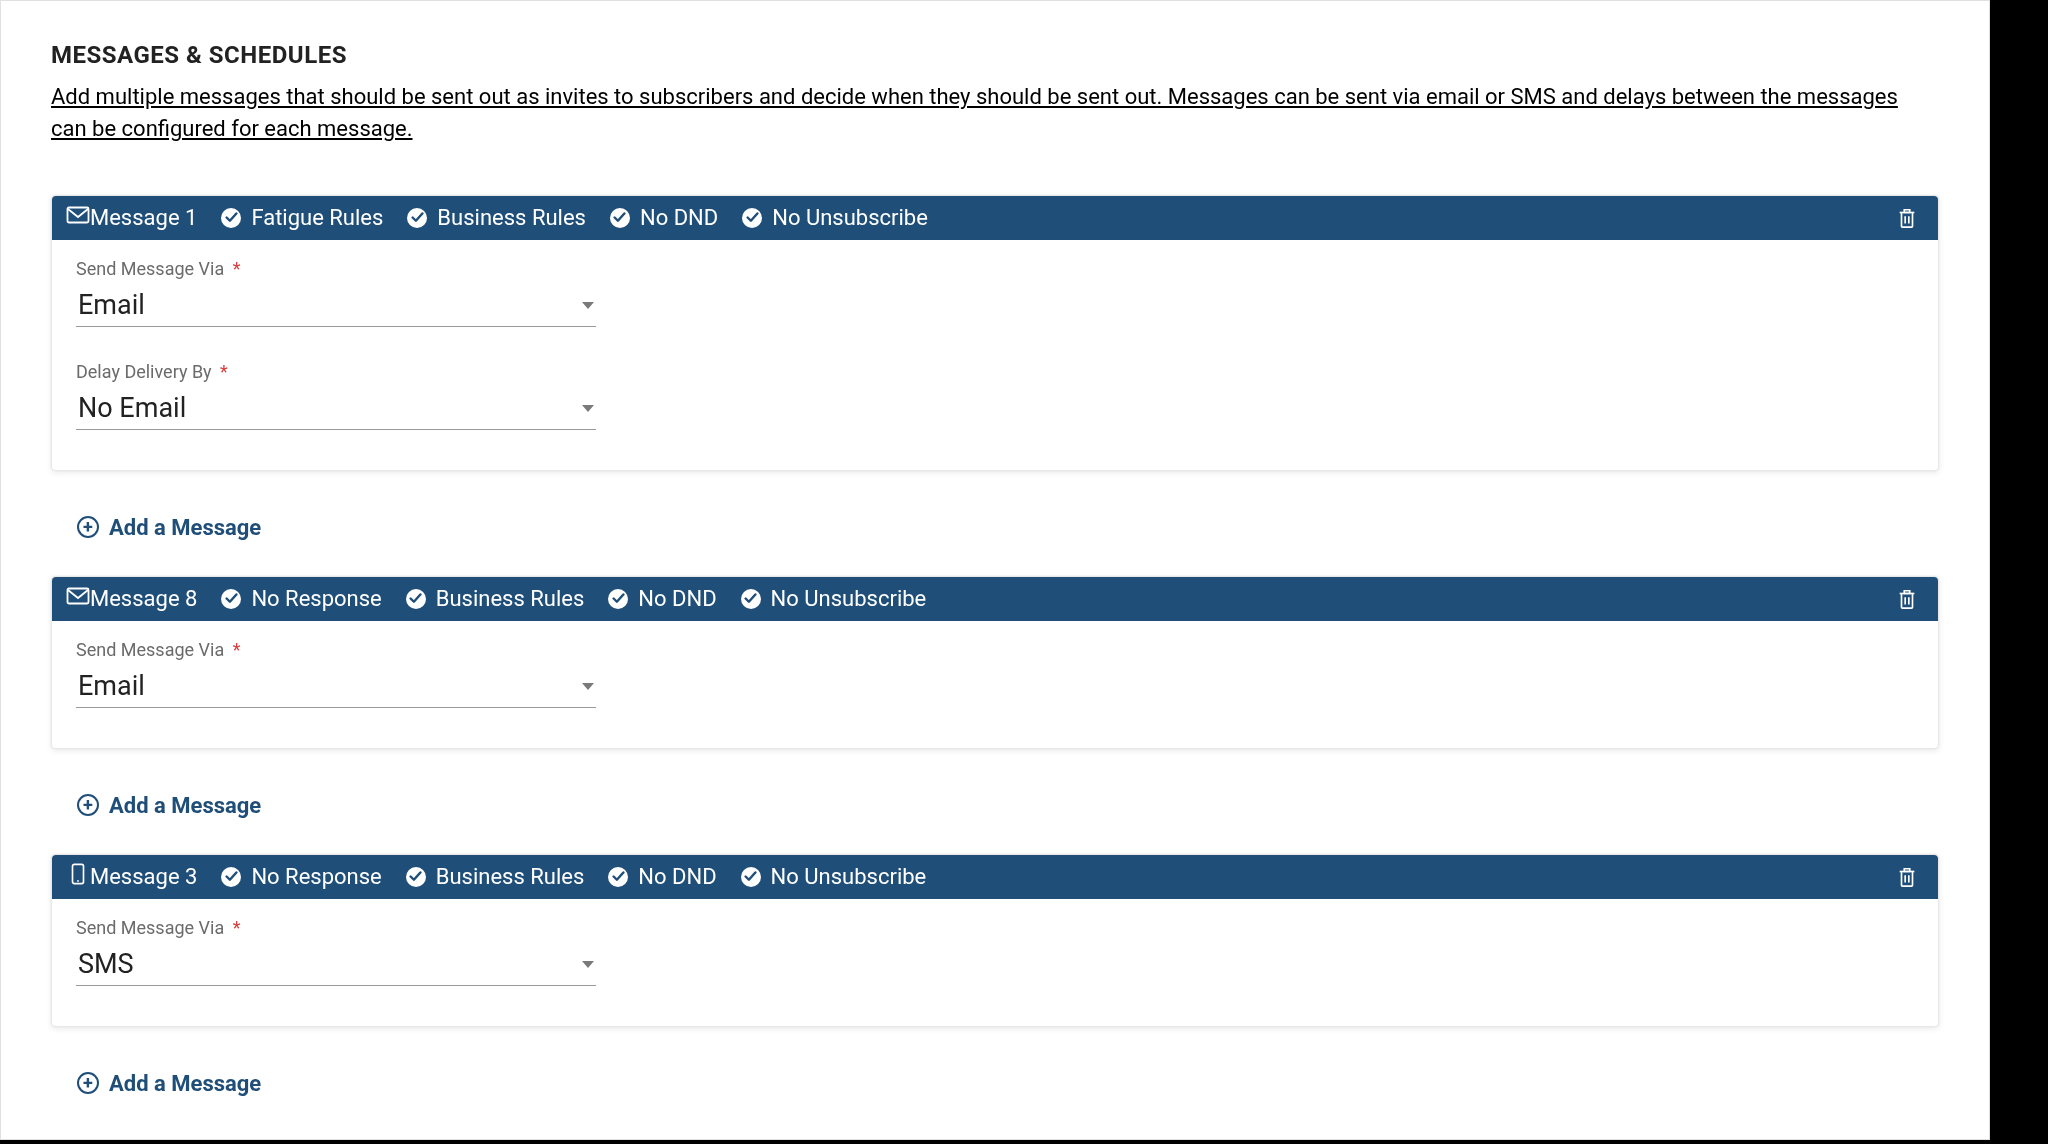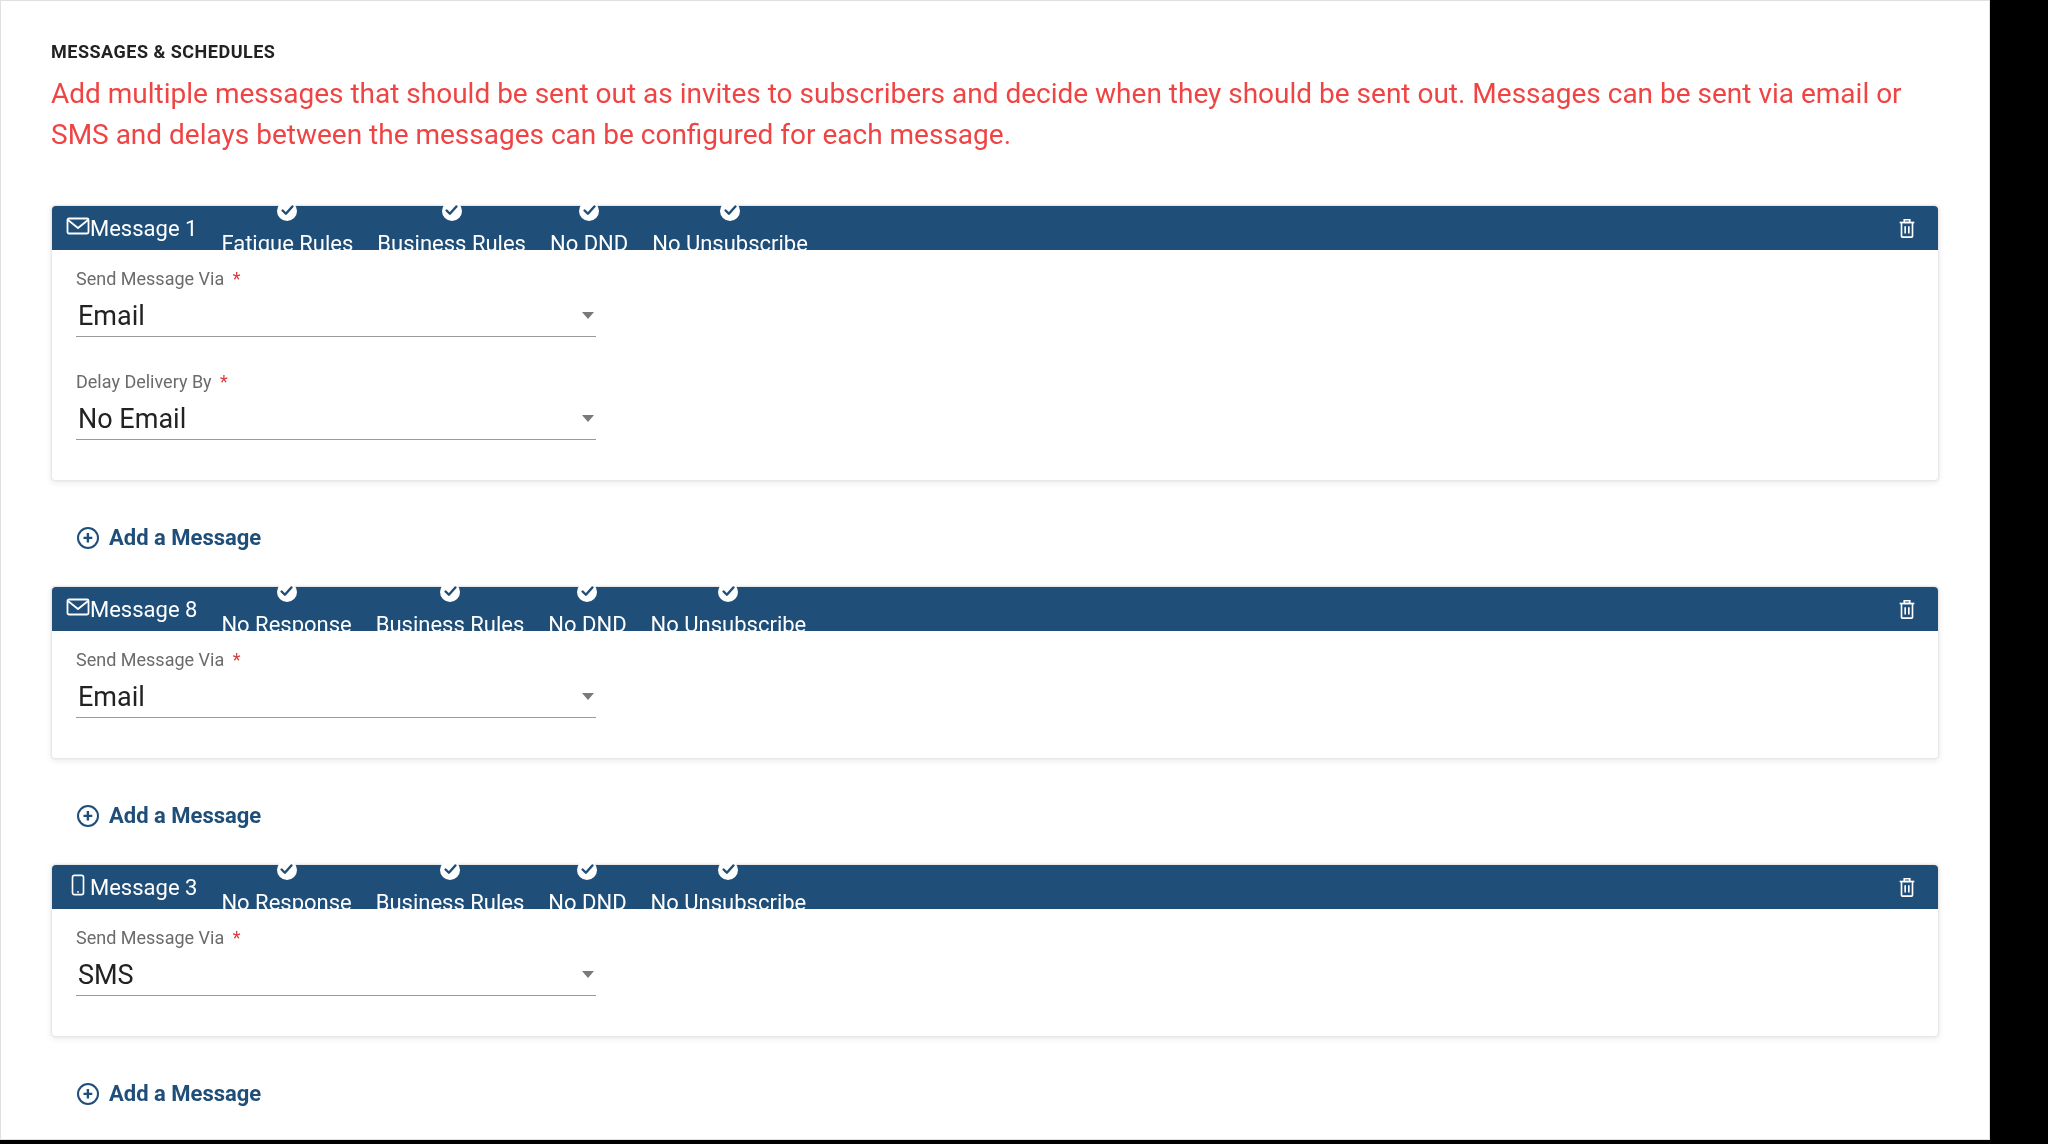--- a/index.html
+++ b/index.html
@@ -13,32 +13,33 @@
   }
   .outer {
     background: #fff;
     width: 1990px;
     height: 1140px;
     border: 1px solid #e0e0e0;
     padding: 30px 50px 40px 50px;
     overflow: hidden;
   }
   .section-title {
-    font-size: 18px;
+    font-size: 24px;
     font-weight: 700;
     color: #222;
     margin: 10px 0 12px 0;
     letter-spacing: 0.5px;
   }
   .section-desc {
-    font-size: 28px;
-    color: #ef4444;
+    font-size: 22px;
+    color: #000000;
     line-height: 1.45;
     margin: 0 0 50px 0;
     max-width: 1860px;
+    text-decoration: underline;
   }
   .message-card {
     border: 1px solid #e8e8e8;
     border-radius: 4px;
     background: #fff;
     box-shadow: 0 2px 6px rgba(0,0,0,0.08), 0 0 0 1px rgba(0,0,0,0.02);
     margin-bottom: 24px;
     padding: 0 24px 40px 24px;
   }
   .message-header {
@@ -47,21 +48,21 @@
     height: 44px;
     display: flex;
     align-items: center;
     padding: 0 20px 0 14px;
     margin: 0 -24px;
     border-top-left-radius: 4px;
     border-top-right-radius: 4px;
     font-size: 22px;
   }
   .hdr-left { display: flex; align-items: center; gap: 24px; flex: 1; }
-  .hdr-item { display: flex; align-items: center; gap: 10px; flex-direction: column; }
+  .hdr-item { display: flex; align-items: center; gap: 10px; }
   .msg-title { display: flex; align-items: center; gap: 0; }
   .icon-check {
     width: 20px; height: 20px; border-radius: 50%;
     background: #fff; color: #1f4e79; display: inline-flex;
     align-items: center; justify-content: center; font-size: 14px; font-weight: 700;
     flex-shrink: 0;
   }
   .icon-check svg { width: 13px; height: 13px; }
   .trash-btn {
     color: #fff; cursor: pointer; display:flex; align-items:center;

